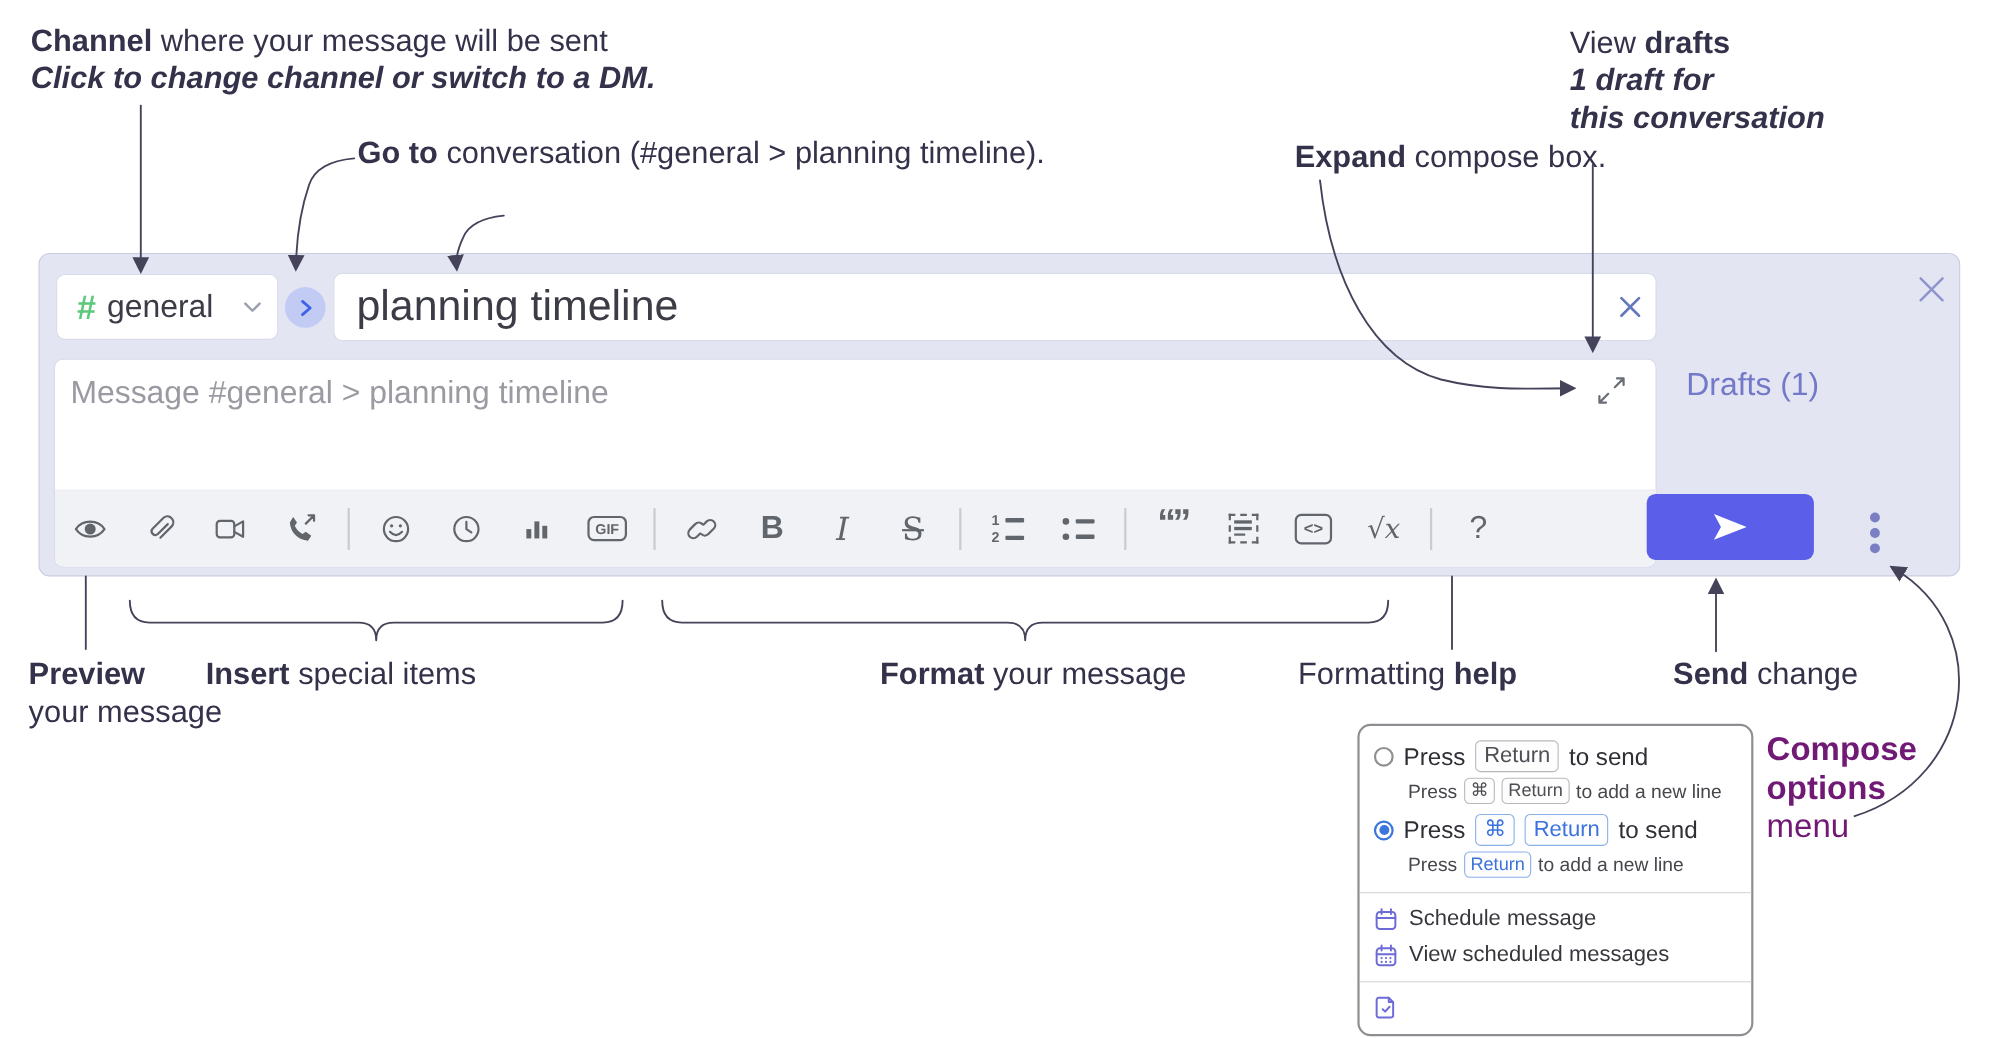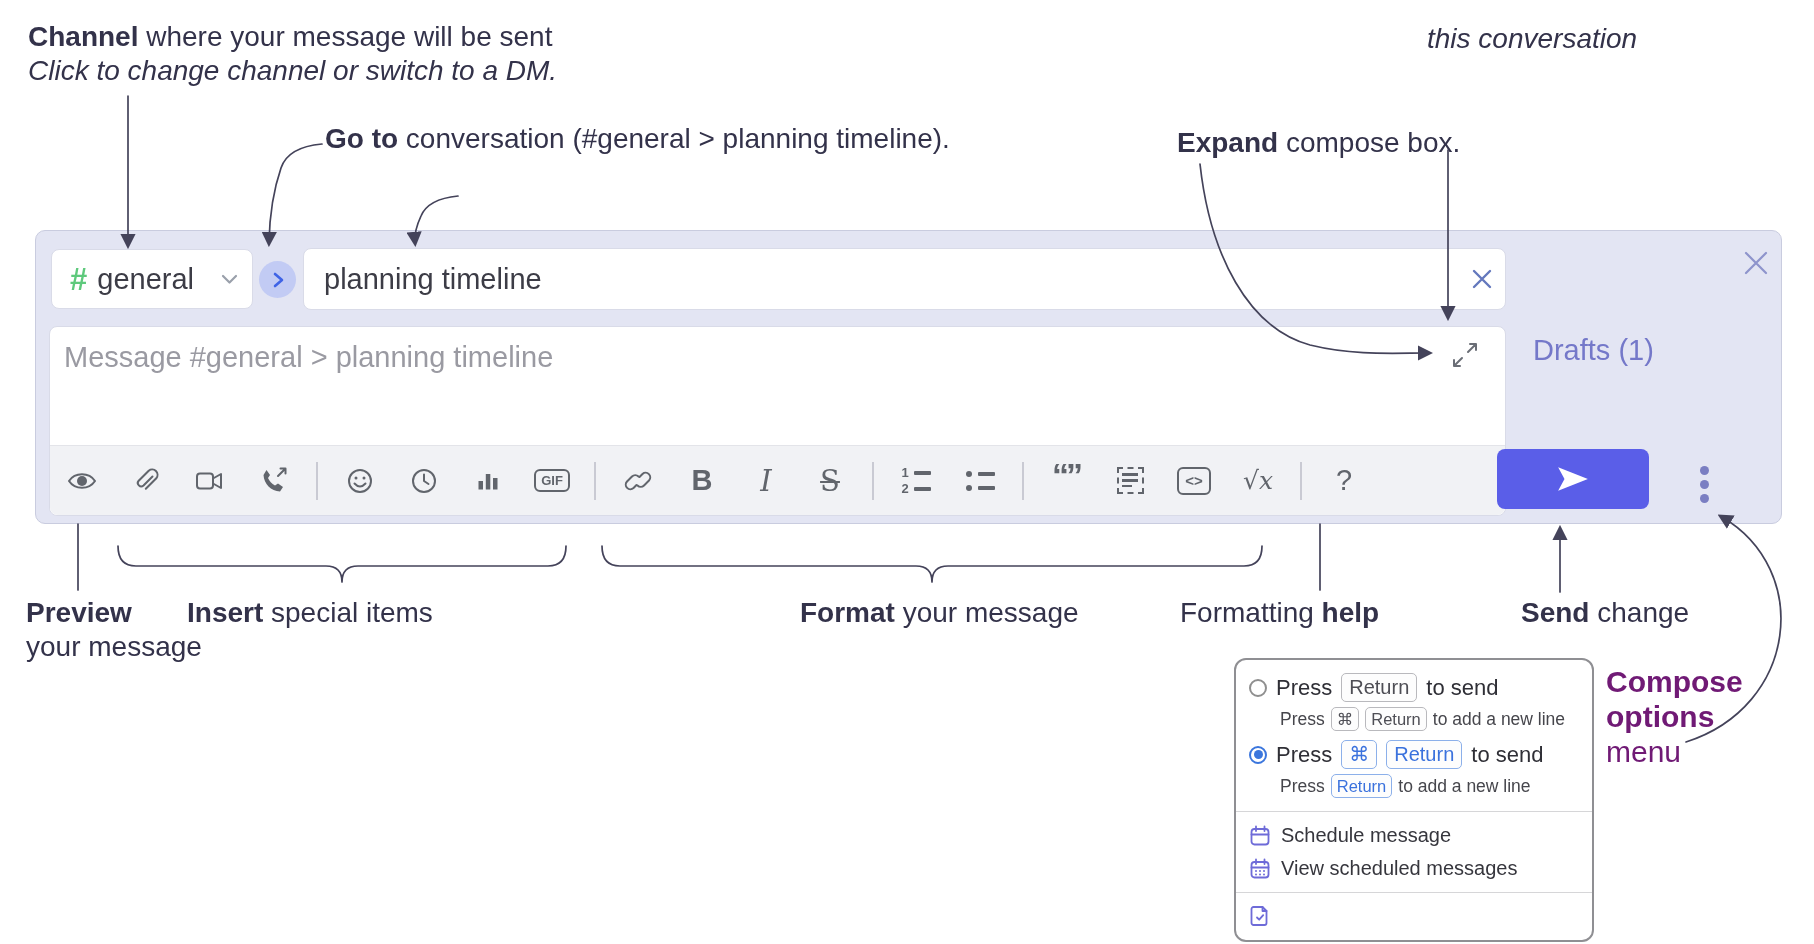--- a/index.html
+++ b/index.html
@@ -1,35 +1,35 @@
 <!DOCTYPE html>
 <html><head>
 <meta charset="utf-8">
 <style>
   html,body{margin:0;padding:0;background:#fff;}
   #stage{position:relative;width:1814px;height:944px;background:#fff;overflow:hidden;
          font-family:"Liberation Sans","DejaVu Sans",sans-serif;color:#33324a;}
   .ann{position:absolute;font-size:28px;line-height:34px;color:#33324a;white-space:nowrap;}
   .ann b{font-weight:700;}
-  .ann .it{font-style:italic;}
+  .ann .it{font-style:italic;font-weight:bold;}
   #overlay{position:absolute;left:0;top:0;width:1814px;height:944px;pointer-events:none;z-index:6;}
 
   
   .compose{position:absolute;left:35px;top:230px;width:1745px;height:292px;background:#e3e5f3;
            border:1px solid #c9ccdf;border-radius:10px;z-index:1;}
   .whitebox{position:absolute;background:#fff;border:1px solid #d9dbe8;border-radius:8px;box-sizing:border-box;}
   .chan-sel{left:15px;top:18px;width:202px;height:60px;display:flex;align-items:center;gap:10px;
             padding:0 14px 0 18px;cursor:pointer;}
   .chan-hash{color:#5ec97c;font-weight:700;font-size:31px;line-height:1;}
   .chan-name{font-size:29px;color:#3c3c46;}
   .chan-chev{margin-left:auto;display:flex;}
   .go-btn{position:absolute;left:223px;top:30px;width:37px;height:37px;border-radius:50%;
           background:#c2cbf4;display:flex;align-items:center;justify-content:center;cursor:pointer;}
   .topic{left:267px;top:17px;width:1203px;height:62px;display:flex;align-items:center;}
-  .topic input{border:none;outline:none;flex:1;font-size:29px;color:#3c3c46;padding:0 0 0 20px;
+  .topic input{border:none;outline:none;flex:1;font-size:39px;color:#3c3c46;padding:0 0 0 20px;
                font-family:inherit;background:transparent;}
   .topic-clear{width:46px;height:46px;display:flex;align-items:center;justify-content:center;cursor:pointer;}
   .compose-close{position:absolute;left:1700px;top:12px;width:40px;height:40px;display:flex;
                  align-items:center;justify-content:center;cursor:pointer;}
   .msgbox{left:13px;top:95px;width:1457px;height:190px;}
   .placeholder{position:absolute;left:14px;top:14px;font-size:29px;color:#9a9aa2;}
   .expand-ic{position:absolute;right:26px;top:14px;width:28px;height:28px;cursor:pointer;}
   .toolbar{position:absolute;left:0;right:0;bottom:0;height:70px;background:#f1f2f5;
            border-top:1px solid #e3e4e9;border-radius:0 0 8px 8px;display:flex;align-items:center;
            padding-left:10px;gap:20px;box-sizing:border-box;}
@@ -120,20 +120,22 @@
   <div class="ann" style="left:325px;top:122px">
     <b>Go to</b><span> conversation (#general &gt; planning timeline).</span>
   </div>
 
 
   <div class="ann" style="left:1177px;top:126px">
     <b>Expand</b><span> compose box.</span>
   </div>
 
   <div class="ann" style="left:1427px;top:22px">
+    <div><span>View </span><b>drafts</b></div>
+    <div class="it">1 draft for</div>
     <div class="it">this conversation</div>
   </div>
 
   <div class="compose">
 
     <div class="whitebox chan-sel">
       <span class="chan-hash">#</span>
       <span class="chan-name">general</span>
       <span class="chan-chev">
         <svg width="17" height="13" viewBox="0 0 17 13">

